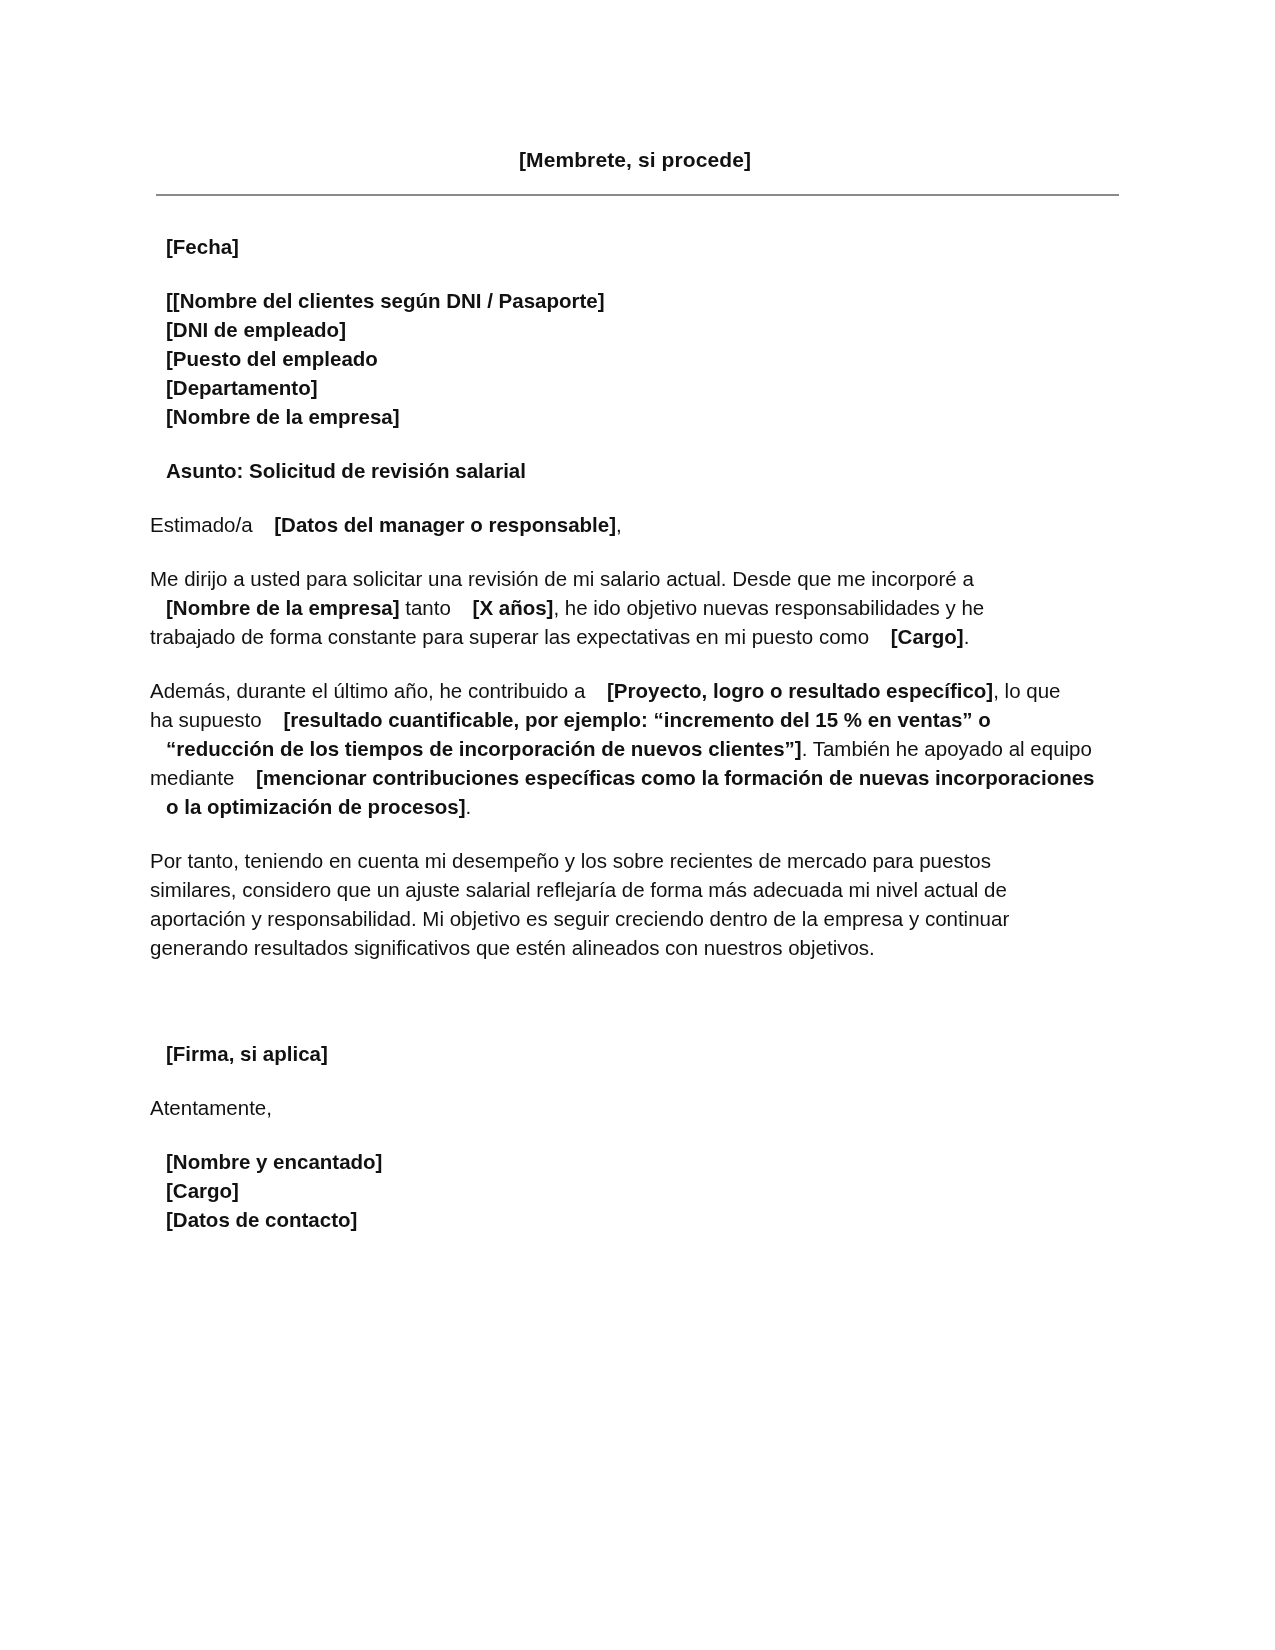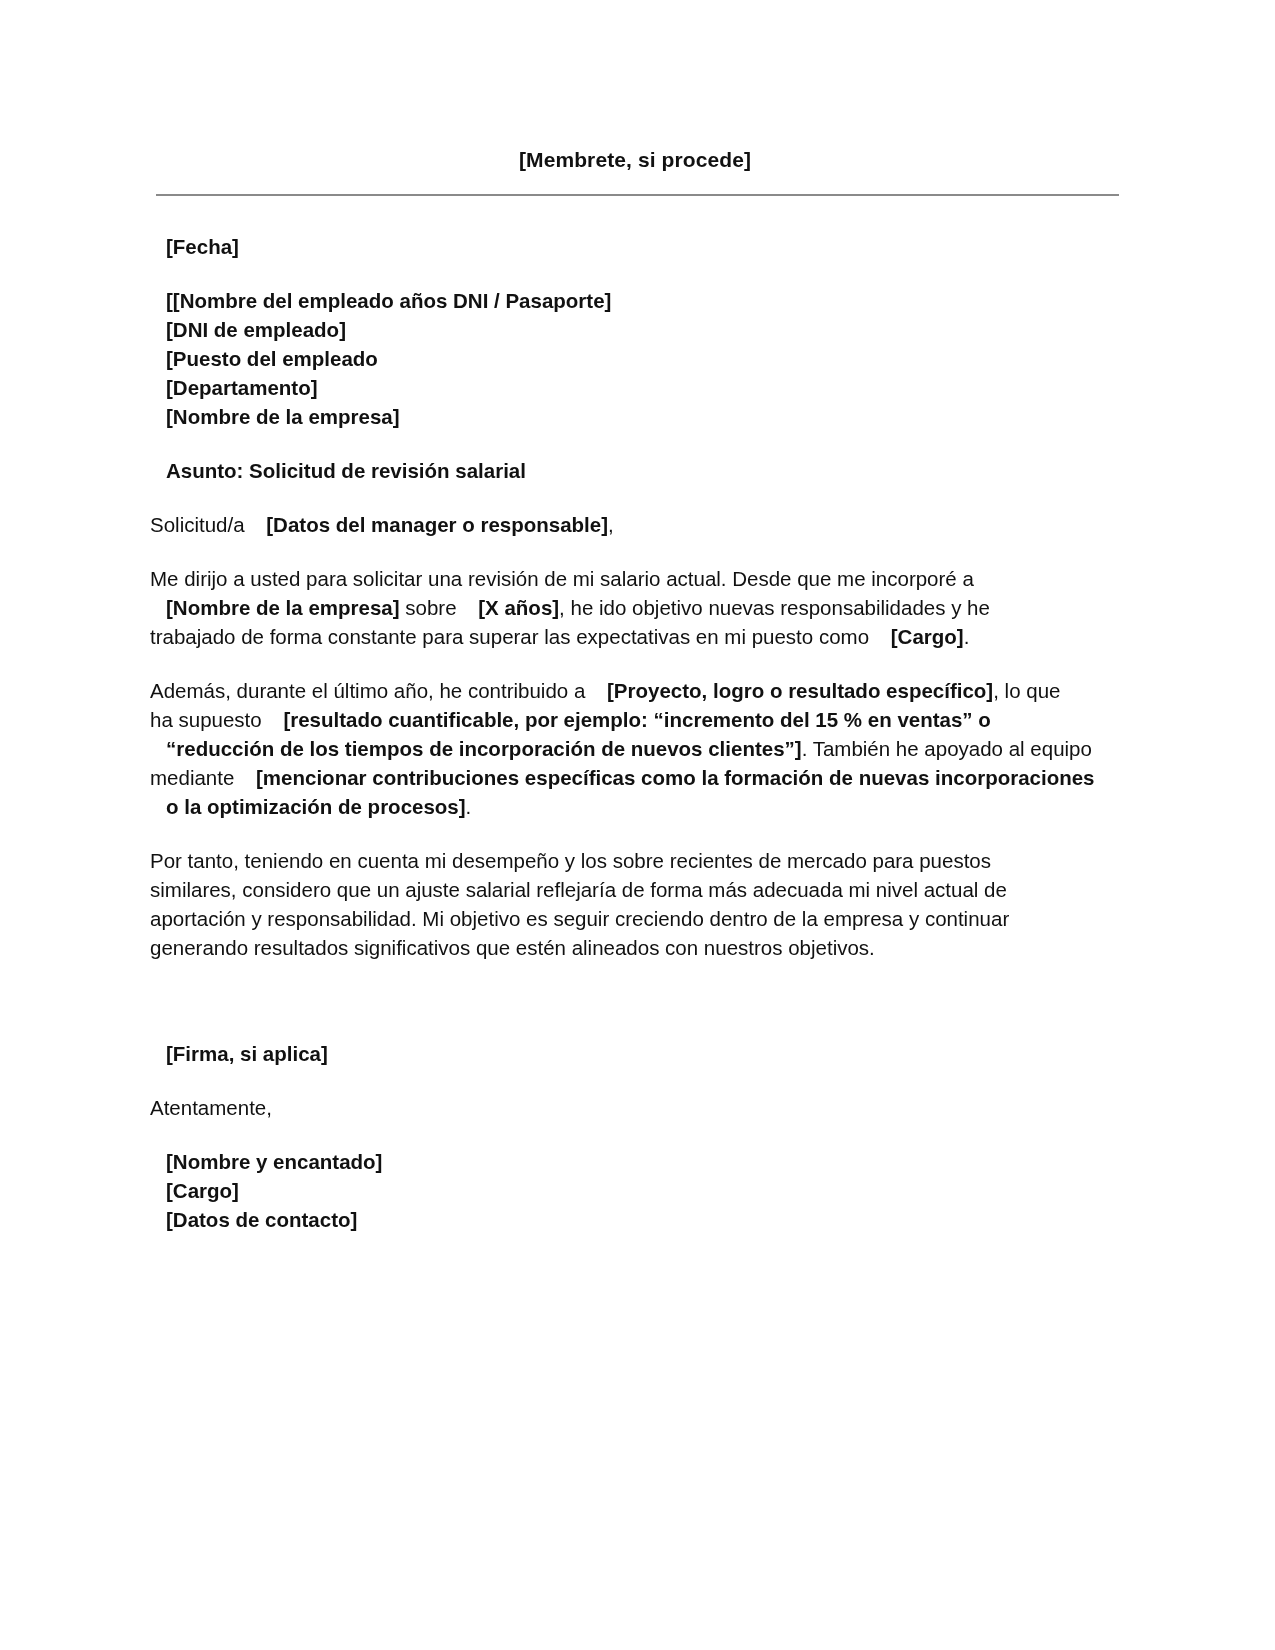--- a/index.html
+++ b/index.html
@@ -21,38 +21,38 @@
 <div class="page">
   <div class="letterhead">[Membrete, si procede]</div>
   <hr class="rule">
 
   <div class="body">
     <div class="block">
       <b class="line">[Fecha]</b>
     </div>
 
     <div class="block">
-      <b class="line">[[Nombre del empleado años DNI / Pasaporte]</b>
+      <b class="line">[[Nombre del clientes según DNI / Pasaporte]</b>
       <b class="line">[DNI de empleado]</b>
       <b class="line">[Puesto del empleado</b>
       <b class="line">[Departamento]</b>
       <b class="line">[Nombre de la empresa]</b>
     </div>
 
     <div class="block">
       <b class="line">Asunto: Solicitud de revisión salarial</b>
     </div>
 
     <div class="block">
-      <span class="line"><span>Solicitud/a </span><b>[Datos del manager o responsable]</b><span>,</span></span>
+      <span class="line"><span>Estimado/a </span><b>[Datos del manager o responsable]</b><span>,</span></span>
     </div>
 
     <div class="block">
       <span class="line">Me dirijo a usted para solicitar una revisión de mi salario actual. Desde que me incorporé a</span>
-      <span class="line"><b>[Nombre de la empresa]</b><span> sobre </span><b>[X años]</b><span>, he ido objetivo nuevas responsabilidades y he</span></span>
+      <span class="line"><b>[Nombre de la empresa]</b><span> tanto </span><b>[X años]</b><span>, he ido objetivo nuevas responsabilidades y he</span></span>
       <span class="line"><span>trabajado de forma constante para superar las expectativas en mi puesto como </span><b>[Cargo]</b><span>.</span></span>
     </div>
 
     <div class="block">
       <span class="line"><span>Además, durante el último año, he contribuido a </span><b>[Proyecto, logro o resultado específico]</b><span>, lo que</span></span>
       <span class="line"><span>ha supuesto </span><b>[resultado cuantificable, por ejemplo: “incremento del 15 % en ventas” o</b></span>
       <span class="line"><b>“reducción de los tiempos de incorporación de nuevos clientes”]</b><span>. También he apoyado al equipo</span></span>
       <span class="line"><span>mediante </span><b>[mencionar contribuciones específicas como la formación de nuevas incorporaciones</b></span>
       <span class="line"><b>o la optimización de procesos]</b><span>.</span></span>
     </div>

